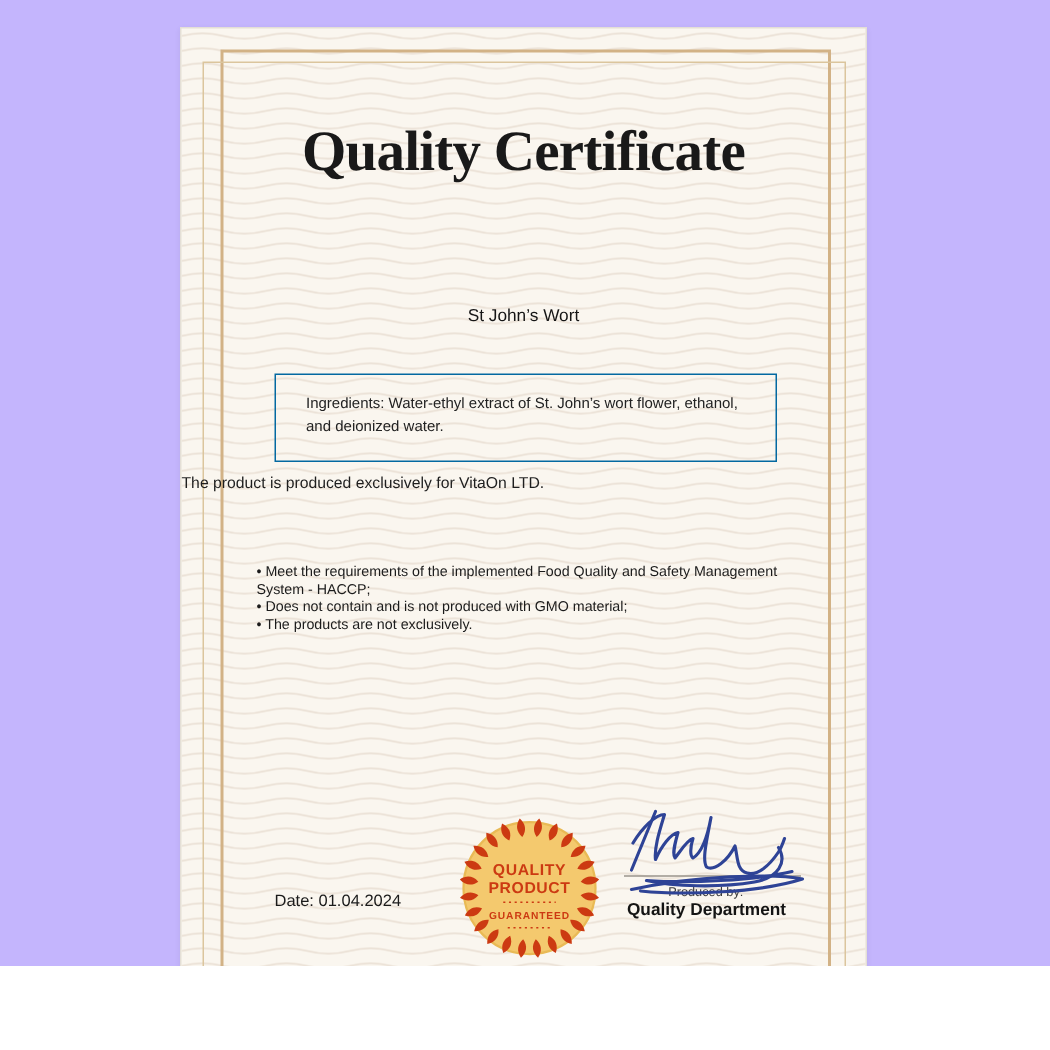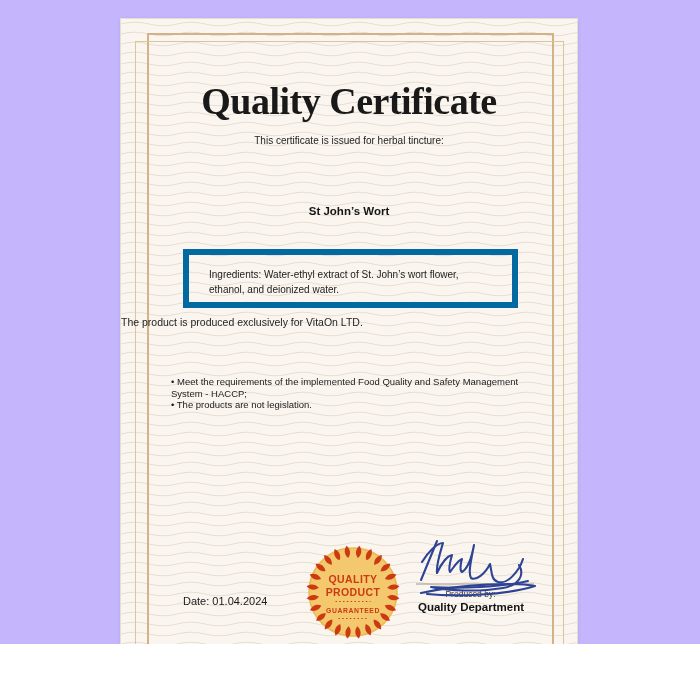--- a/index.html
+++ b/index.html
@@ -9,24 +9,24 @@
         background:var(--page-bg,#faf6ef);border:1px solid #e4dfd6;
         box-shadow:0 1px 4px rgba(0,0,0,.07);box-sizing:border-box;}
   .waves{position:absolute;left:0;top:0;width:100%;height:100%;display:block;}
   .frame{position:absolute;box-sizing:border-box;pointer-events:none;}
   .frame-thick{left:26px;top:14px;width:407px;height:628px;border:2.5px solid var(--frame-gold,#d2b286);}
   .frame-thin{left:14px;top:22px;width:429px;height:626px;border:1.5px solid var(--frame-gold-light,#dbc59d);}
   .title{position:absolute;left:0;top:60px;width:100%;text-align:center;margin:0;
          font-family:"Liberation Serif","DejaVu Serif",serif;font-weight:bold;
          font-size:38px;line-height:44px;letter-spacing:-.5px;color:#191919;}
   .subtitle{position:absolute;left:0;top:116px;width:100%;text-align:center;font-size:10px;color:#242424;}
-  .product{position:absolute;left:0;top:186px;width:100%;text-align:center;font-size:11.5px;font-weight:bold;color:#151515;}
+  .product{position:absolute;left:0;top:186px;width:100%;text-align:center;font-size:11.5px;font-weight:normal;color:#151515;}
   .regno{position:absolute;left:0;top:203px;width:100%;text-align:center;font-size:12px;color:#1c1c1c;}
   .ingredients-box{position:absolute;left:62px;top:230px;width:335px;height:59px;
-                   border:6px solid #0369a1;box-sizing:border-box;padding:12px 20px;}
+                   border:1px solid #0369a1;box-sizing:border-box;padding:12px 20px;}
   .ingredients-box .txt{font-size:10px;line-height:15px;color:#222;}
   .exclusivity{position:absolute;left:0;top:297px;width:100%;text-align:left;font-size:10.5px;color:#1e1e1e;}
   .requirements{position:absolute;left:50px;top:357px;width:352px;font-size:9.5px;line-height:11.6px;color:#1b1b1b;}
   .date{position:absolute;left:62px;top:576px;font-size:11px;color:#1b1b1b;}
   .badge{position:absolute;left:182px;top:523px;width:100px;height:100px;}
   .badge .leaf{fill:var(--badge-red,#cc3a12);}
   .badge .btext{fill:var(--badge-red,#cc3a12);font-family:"Liberation Sans","DejaVu Sans",sans-serif;font-weight:bold;}
   .badge .l1{font-size:10.5px;letter-spacing:.4px;}
   .badge .l3{font-size:6.8px;letter-spacing:.6px;}
   .badge .dots{stroke:var(--badge-red,#cc3a12);stroke-width:1;stroke-dasharray:1.4 2.4;fill:none;}
@@ -48,33 +48,33 @@
           <path d="M0,5 Q14,1.4 28,5 T56,5" fill="none" stroke="#e8ddd1" stroke-width="1"></path>
         </pattern>
       </defs>
       <rect x="0" y="0" width="100%" height="100%" fill="url(#wv)"></rect>
     </svg>
 
     <div class="frame frame-thick"></div>
     <div class="frame frame-thin"></div>
 
     <h1 class="title">Quality Certificate</h1>
-    <div class="subtitle">This certificate is issued for herbal tincture:</div>
 
     <div class="product">St John’s Wort</div>
 
     <div class="ingredients-box">
       <div class="txt">Ingredients: Water-ethyl extract of St. John’s wort flower, ethanol, and deionized water.</div>
     </div>
 
     <div class="exclusivity">The product is produced exclusively for VitaOn LTD.</div>
 
     <div class="requirements">
         <div>• Meet the requirements of the implemented Food Quality and Safety Management System - HACCP;</div>
-        <div>• The products are not legislation.</div>
+        <div>• Does not contain and is not produced with GMO material;</div>
+        <div>• The products are not exclusively.</div>
       </div>
 
     <div class="date">Date: 01.04.2024</div>
 
     <svg class="badge" viewBox="0 0 100 100" xmlns="http://www.w3.org/2000/svg">
       <defs>
         <path id="lf" d="M50 3.2 C53.4 7.2 53.6 11.6 50 15.6 C46.4 11.6 46.6 7.2 50 3.2 Z"></path>
       </defs>
       <circle cx="50" cy="50" r="44" fill="var(--badge-gold,#f4c96e)" stroke="#e9ba55" stroke-width="1.5"></circle>
       <g>

